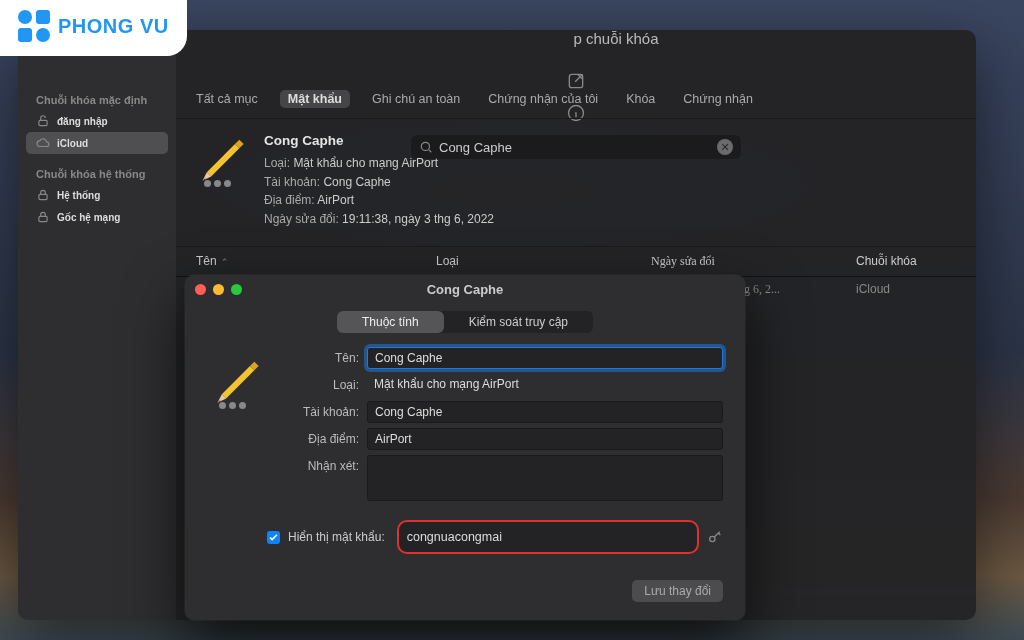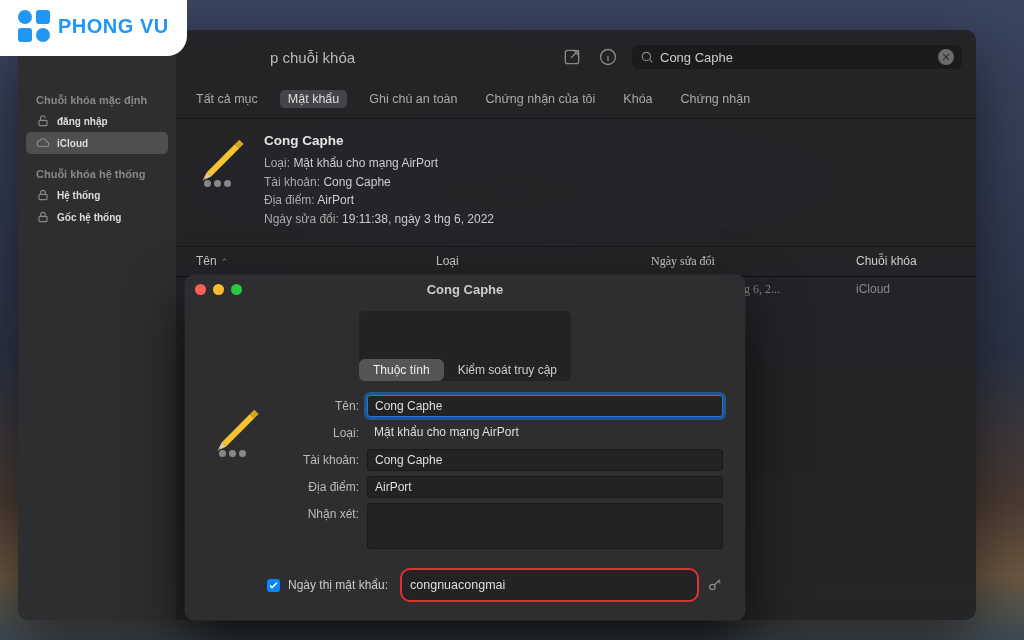--- a/index.html
+++ b/index.html
@@ -15,30 +15,30 @@
 .logo-text { color:#2196f3; font-weight:800; font-size:20px; letter-spacing:.5px; }
 
 .main-window { position:absolute; top:30px; left:18px; right:48px; bottom:20px; background:rgba(35,35,37,.96); border-radius:10px; display:flex; overflow:hidden; box-shadow:0 20px 60px rgba(0,0,0,.5); }
 .sidebar { width:158px; background:rgba(48,48,50,.85); padding:58px 8px 8px 8px; color:#aaa; font-size:12px;font-weight:bold; }
 .sidebar-heading { padding:4px 10px; color:#888; font-size:11px; margin-top:2px; }
 .sidebar-item { display:flex; align-items:center; gap:7px; padding:4px 10px; border-radius:5px; color:#ddd; font-size:10px; }
 .sidebar-item.active { background:rgba(120,120,125,.45); }
 .icon-sm { width:14px; height:14px; display:inline-flex; align-items:center; justify-content:center; color:#888; }
 
 .content { flex:1; display:flex; flex-direction:column; color:#ddd; }
-.toolbar { height:54px; display:flex; align-items:center; padding:0 14px; gap:12px; }
+.toolbar { height:54px; display:flex; align-items:center; padding:0 14px; gap:12px;flex-direction:column; }
 .win-title { flex:0 0 auto; color:#bbb; font-size:15px; font-weight:500; margin-left:80px; }
 .tb-spacer{flex:1}
 .tb-icon { width:24px; height:24px; color:#888; display:flex; align-items:center; justify-content:center; }
 .search { display:flex; align-items:center; gap:6px; background:rgba(0,0,0,.25); border-radius:6px; padding:4px 8px; width:330px; }
 .search input { background:transparent; border:none; outline:none; color:#ccc; font-size:13px; flex:1; }
 .search-clear { width:16px; height:16px; background:#6b6b6e; border-radius:50%; color:#2a2a2c; display:flex; align-items:center; justify-content:center; font-size:11px; }
 
 .tabs-row { display:flex; gap:16px; padding:6px 14px 10px 14px; border-bottom:1px solid #1a1a1a; font-size:12.5px; color:#aaa; }
-.tab.active-tab { background:rgba(120,120,125,.4); border-radius:5px; padding:2px 8px; color:#ddd; }
+.tab.active-tab { background:rgba(120,120,125,.4); border-radius:5px; padding:2px 8px; color:#ddd;font-weight:bold; }
 .tab { padding:2px 6px; }
 
 .detail-card { display:flex; gap:16px; padding:12px 20px 18px 20px; border-bottom:1px solid #1a1a1a; }
 .pencil-icon { width:52px; height:52px; position:relative; }
 .pencil-icon svg{width:52px;height:52px;}
 .pencil-dots { position:absolute; bottom:-4px; left:8px; display:flex; gap:3px; }
 .pencil-dots span{width:7px;height:7px;border-radius:50%;background:#888;}
 .detail-info { font-size:12px; color:#aaa; line-height:1.55; }
 .detail-info .name { font-weight:600; color:#e4e4e4; font-size:13.5px; margin-bottom:2px; }
 .kv b{color:#ccc;font-weight:400;}
@@ -50,21 +50,21 @@
 .table-row { display:flex; padding:5px 20px; font-size:12px; color:#888; }
 
 
 .modal { position:absolute; top:275px; left:185px; width:560px; height:345px; background:#2e2e30; border-radius:9px; box-shadow:0 0 0 .5px rgba(255,255,255,.08),0 24px 60px rgba(0,0,0,.7); color:#ccc; overflow:hidden; z-index:50; }
 .modal-titlebar { display:flex; align-items:center; height:28px; padding:0 10px; position:relative; }
 .traffic { display:flex; gap:7px; }
 .traffic span{ width:11px; height:11px; border-radius:50%; }
 .tl-close{background:#ff5f57;} .tl-min{background:#febc2e;} .tl-max{background:#28c840;}
 .modal-title { position:absolute; left:0; right:0; text-align:center; font-size:13px; font-weight:600; color:#ccc; pointer-events:none; }
 .seg { display:flex; background:#232325; border-radius:6px; margin:8px auto 0; width:fit-content; font-size:12px; }
-.seg div{padding:4px 14px;margin-top:48px;}
+.seg div{padding:4px 25px;}
 .seg .seg-active{background:#555557;border-radius:6px;color:#eee;}
 .modal-body { display:flex; gap:18px; padding:14px 22px 8px 26px;justify-content:center; }
 .modal-icon { width:60px; padding-top:6px; }
 .modal-form { flex:1; }
 .form-row { display:flex; align-items:flex-start; margin-bottom:5px; font-size:12px; }
 .form-label { width:78px; text-align:right; color:#bbb; padding-top:4px; padding-right:8px; }
 .form-input { flex:1; background:#232325; border:1px solid #1a1a1a; border-radius:3px; padding:3px 7px; color:#ddd; font-size:12px; min-height:22px; }
 .form-input.focused { box-shadow:0 0 0 3px rgba(30,120,220,.55); border-color:#1f78dc; }
 .form-input.ta { height:46px; }
 .modal-footer { padding:6px 22px 14px 82px; }
@@ -119,21 +119,21 @@
         </span>
       <span>Hệ thống</span>
     </div>
     <div class="sidebar-item">
       <span class="icon-sm">
           <svg viewBox="0 0 24 24" fill="none" stroke="currentColor" stroke-width="2">
             <rect x="5" y="11" width="14" height="9" rx="2"></rect>
             <path d="M8 11V8a4 4 0 018 0v3"></path>
           </svg>
         </span>
-      <span>Gốc hệ thống</span>
+      <span>Gốc hệ mạng</span>
     </div>
   </div>
 
   <div class="content">
     <div class="toolbar">
       <div class="win-title">p chuỗi khóa</div>
       <div class="tb-spacer"></div>
       <div class="tb-icon">
           <svg viewBox="0 0 24 24" width="20" height="20" fill="none" stroke="currentColor" stroke-width="1.6">
             <rect x="4" y="4" width="16" height="16" rx="3"></rect>
@@ -257,21 +257,21 @@
         </div>
     </div>
   </div>
   <div class="modal-footer">
     <div class="pw-row">
       <span class="chk">
           <svg viewBox="0 0 16 16" width="11" height="11">
             <path d="M3 8l3 3 7-7" stroke="#fff" stroke-width="2.4" fill="none"></path>
           </svg>
         </span>
-      <span>Ngày thị mật khẩu:</span>
+      <span>Hiển thị mật khẩu:</span>
       <div class="pw-field">congnuacongmai</div>
       <span class="key-icon"><svg viewBox="0 0 24 24" width="16" height="16" fill="none" stroke="currentColor" stroke-width="2">
             <circle cx="8" cy="15" r="4"></circle>
             <path d="M11 12l8-8M17 6l3 3"></path>
           </svg></span>
     </div>
     <button class="save-btn">Lưu thay đổi</button>
   </div>
 </div>
 

